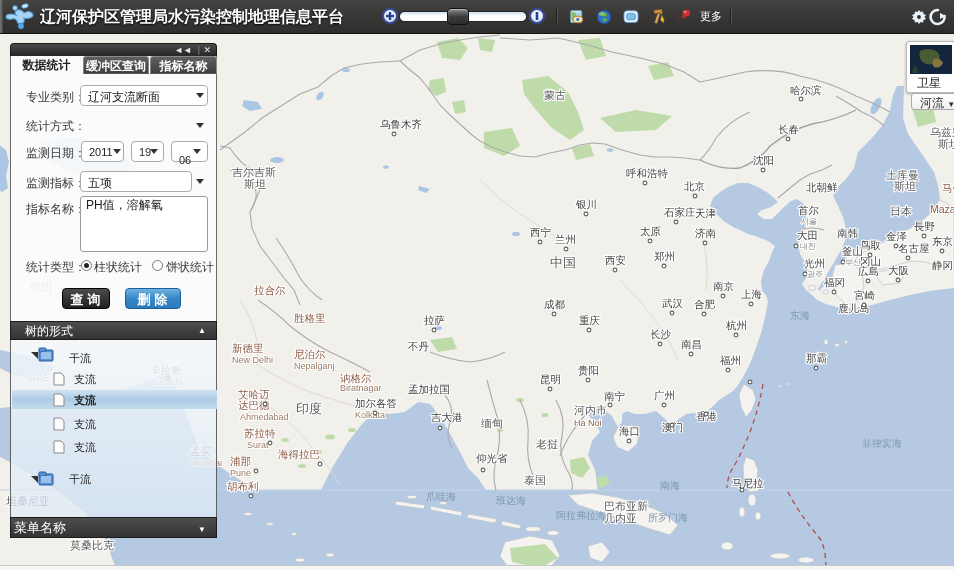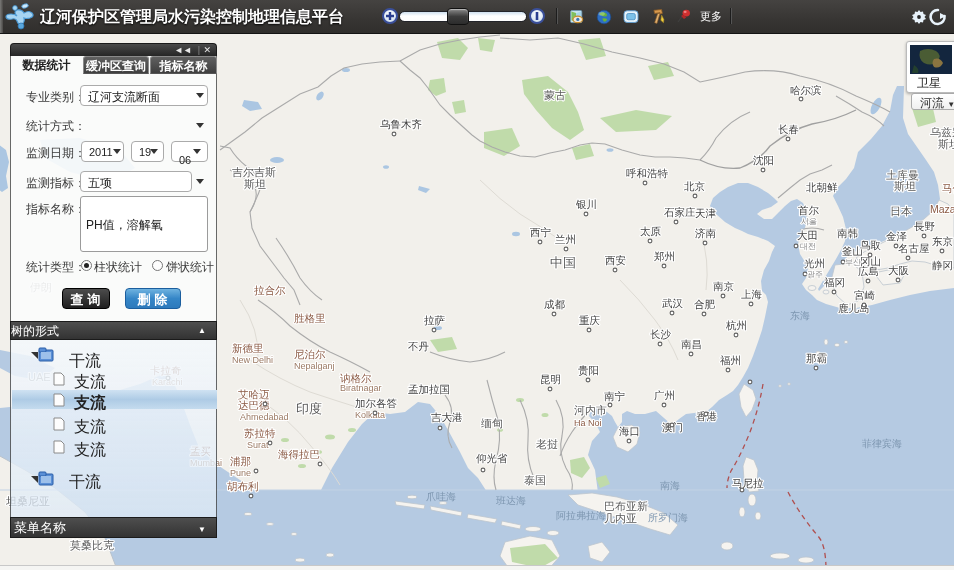--- a/index.html
+++ b/index.html
@@ -18,28 +18,28 @@
 #phead{position:absolute;left:0;top:0;width:207px;height:13px;background:linear-gradient(#4a4a4a,#262626);border-radius:4px 4px 0 0;border:1px solid #1b1b1b;border-bottom:none;box-sizing:border-box;}
 #phead .ctl{position:absolute;top:1px;color:#e8e8e8;font-size:9px;line-height:11px;}
 #pcontent{position:absolute;left:0;top:13px;width:207px;height:267px;background:rgba(251,252,252,0.90);border-left:1px solid rgba(25,25,25,0.65);border-right:1px solid rgba(25,25,25,0.65);box-sizing:border-box;}
 .tabs{position:absolute;left:0;top:0;width:100%;height:18px;}
 .tab{position:absolute;top:0;height:18px;box-sizing:border-box;font-size:12px;font-weight:bold;text-align:center;line-height:18px;}
 .tabon{color:#222;background:transparent;}
 .taboff{color:#fff;background:linear-gradient(#606060,#3f3f3f);border:1px solid #8a8a8a;border-bottom:1px solid #555;border-radius:3px 3px 0 0;}
 .frow{position:absolute;left:15px;color:#3a3a3a;font-size:12px;}
 .sel{position:absolute;background:#fff;border:1px solid #ababab;border-radius:4px;box-sizing:border-box;font-size:12px;color:#222;padding:3px 0 0 7px;height:21px;}
 .arr{position:absolute;width:0;height:0;border-left:4px solid transparent;border-right:4px solid transparent;border-top:5px solid #333;}
-#ta{position:absolute;height:56px;background:#fff;border:1px solid #9b9b9b;border-radius:3px;box-sizing:border-box;font-size:12px;color:#222;padding:20px 5px;}
+#ta{position:absolute;height:56px;background:#fff;border:1px solid #9b9b9b;border-radius:3px;box-sizing:border-box;font-size:12px;color:#222;padding:0 5px;}
 .radio{position:absolute;width:11px;height:11px;border-radius:50%;border:1px solid #777;background:#fdfdfd;box-sizing:border-box;}
 .radio.on:after{content:"";position:absolute;left:2px;top:2px;width:5px;height:5px;border-radius:50%;background:#222;}
 #btnq{position:absolute;left:51px;top:232px;width:48px;height:21px;background:linear-gradient(#4c4c4c,#1f1f1f);border:1px solid #000;border-radius:4px;color:#fff;font-size:13px;font-weight:bold;text-align:center;line-height:21px;box-sizing:border-box;letter-spacing:4px;padding-left:3px;}
 #btnd{position:absolute;left:114px;top:232px;width:56px;height:21px;background:linear-gradient(#6fb3e0,#3586c7 50%,#2d7abc);border:1px solid #1b5e9e;border-radius:4px;color:#fff;font-size:13px;font-weight:bold;text-align:center;line-height:21px;box-sizing:border-box;letter-spacing:4px;padding-left:3px;}
 .dbar{position:absolute;left:0;width:207px;background:linear-gradient(#4e4e4e,#333333);border:1px solid #1b1b1b;box-sizing:border-box;color:#fff;}
 #tree{position:absolute;left:0;top:297px;width:207px;height:177px;background:linear-gradient(rgba(244,248,252,0.85),rgba(222,234,246,0.76));border-left:1px solid rgba(25,25,25,0.65);border-right:1px solid rgba(25,25,25,0.65);box-sizing:border-box;}
-.trow{position:absolute;left:0;width:100%;height:18px;font-size:16px;color:#222;}
+.trow{position:absolute;left:0;width:100%;height:18px;font-size:11px;color:#222;}
 .selband{position:absolute;left:1px;top:50px;width:205px;height:19px;background:linear-gradient(#cfe2f2,#aecbe5 50%,#c4dbee);}
 </style>
 </head>
 <body>
 <svg id="map" viewBox="0 0 954 570" xmlns="http://www.w3.org/2000/svg">
 <rect x="0" y="0" width="954" height="570" fill="#f2f0eb"></rect>
 
 <rect x="0" y="490" width="954" height="75" fill="#b5cae2"></rect>
 
 <path fill="#b5cae2" d="M598,493 L595,470 588,455 592,441 600,432 596,424 589,416 592,407 600,409 607,412 612,416 615,422 618,427 622,422 622,414 627,411 635,414 645,414 656,411 664,418 672,425 679,419 686,414 694,413 702,412 706,412 712,407 719,400 727,395 733,391 738,385 743,377 748,368 753,356 758,342 762,330 765,317 768,302 766,295 762,291 761,281 764,270 769,261 772,252 775,246 768,241 758,237 748,234 742,231 735,228 725,222 716,214 710,206 713,198 720,192 728,187 738,183 748,183 758,187 768,193 774,198 778,202 771,207 762,210 757,214 764,219 772,219 779,212 785,206 791,201 797,199 803,203 806,210 807,218 805,228 800,236 798,244 800,254 805,262 808,270 806,278 802,284 806,290 812,295 817,300 826,304 840,308 856,308 872,305 890,300 910,295 930,291 954,288 954,500 598,500 Z"></path>
@@ -487,21 +487,21 @@
   <div class="frow" style="top:145px;">指标名称：</div>
   <div id="ta" style="left:69px;top:140px;width:128px;">PH值，溶解氧</div>
   <div class="frow" style="top:203px;">统计类型：</div>
   <div class="radio on" style="left:70px;top:204px;"></div>
   <div class="frow" style="left:83px;top:203px;">柱状统计</div>
   <div class="radio" style="left:141px;top:204px;"></div>
   <div class="frow" style="left:155px;top:203px;">饼状统计</div>
   <div id="btnq">查询</div>
   <div id="btnd">删除</div>
 </div>
-<div class="dbar" style="top:278px;height:19px;font-size:12px;line-height:18px;">树的形式<span style="position:absolute;right:10px;top:0px;font-size:8px;">▲</span></div>
+<div class="dbar" style="top:278px;height:19px;font-size:12px;line-height:18px;padding-left:14px;">树的形式<span style="position:absolute;right:10px;top:0px;font-size:8px;">▲</span></div>
 <div id="tree">
   <div class="selband"></div>
   <svg width="205" height="174" style="position:absolute;left:0;top:0;" viewBox="0 0 205 174">
 
     <path d="M20,12 L27,12 L27,19 Z" fill="#333"></path>
     <path d="M20,136 L27,136 L27,143 Z" fill="#333"></path>
 
     <g>
       <rect x="28" y="10" width="14" height="11" rx="1" fill="#5a8fd6" stroke="#2b5ea8" stroke-width="1"></rect>
       <rect x="28" y="8" width="7" height="4" rx="1" fill="#5a8fd6" stroke="#2b5ea8" stroke-width="1"></rect>

